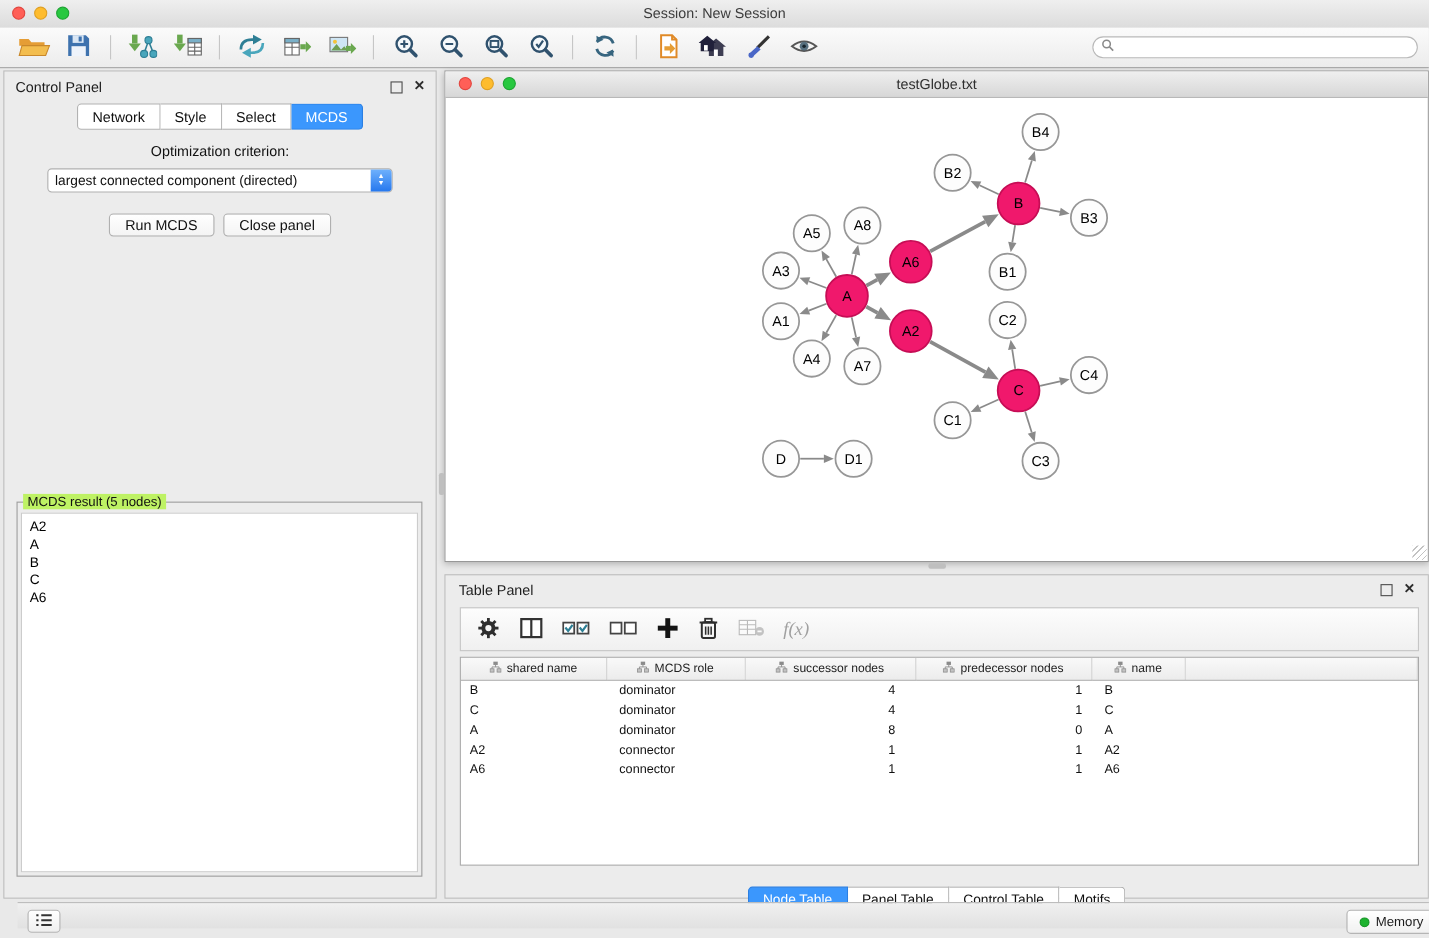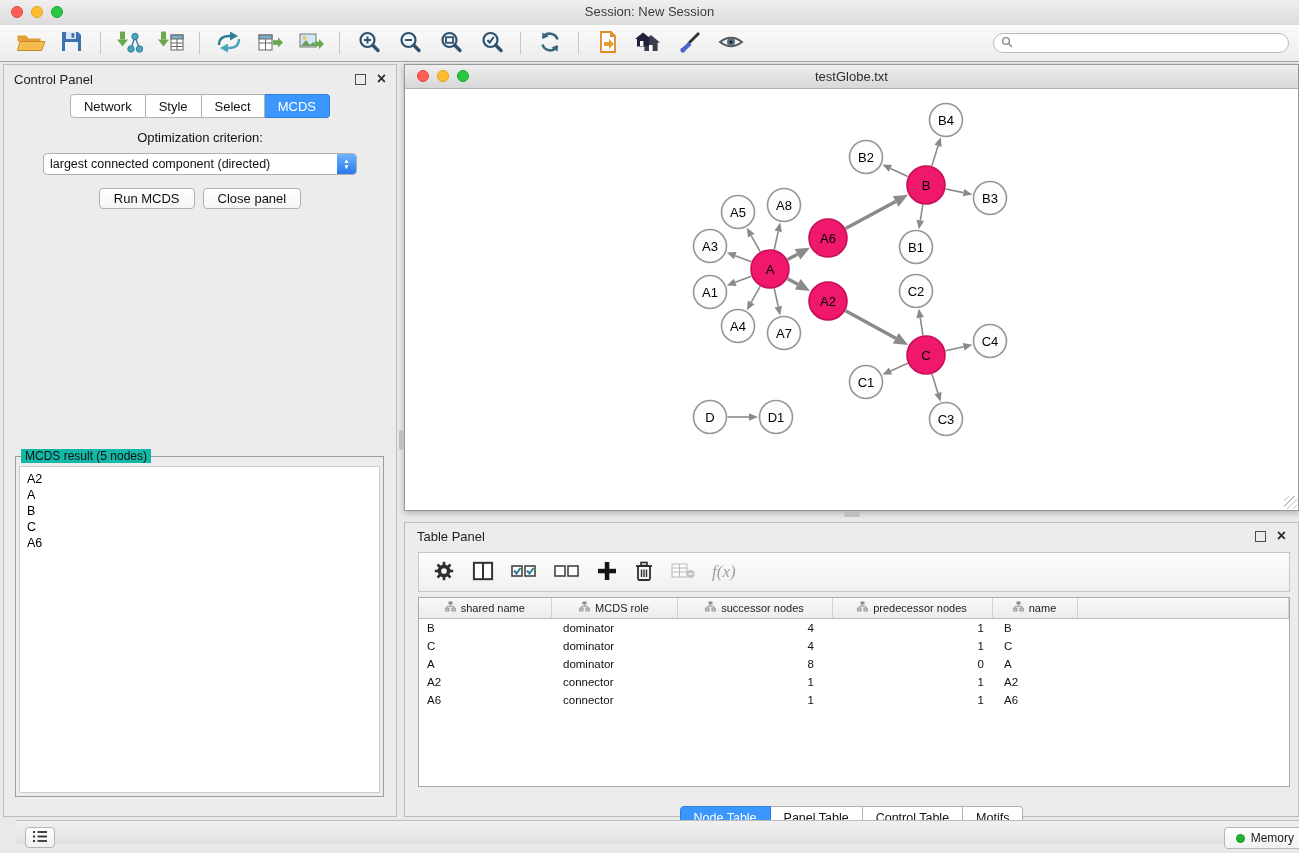--- a/index.html
+++ b/index.html
@@ -43,26 +43,26 @@
   .seg:first-child{border-left:1px solid #b2b2b2;border-radius:4px 0 0 4px}
   .seg:last-child{border-radius:0 4px 4px 0}
   .seg.active{background:var(--accent,#3b97fd);border-color:#2b7fe2;color:#fff}
   .opt-label{margin-top:12px;text-align:center;font-size:13px;color:#111}
   .dropdown{position:relative;margin:8px auto 0;width:314px;height:22px;box-sizing:border-box;
             background:#fff;border:1px solid #b0b0b0;border-radius:4px;display:flex;align-items:center;cursor:pointer}
   .dropdown .dd-text{flex:1;font-size:12.5px;color:#111;padding:0 6px;white-space:nowrap;overflow:hidden}
   .dd-stepper{width:19px;height:100%;border-radius:0 3px 3px 0;
               background:linear-gradient(#6fb1fc,#2678ee);display:flex;flex-direction:column;
               align-items:center;justify-content:center;color:#fff;font-size:6.5px;line-height:6px}
-  .btn-row{display:flex;justify-content:center;gap:8px;margin-top:13px}
+  .btn-row{display:flex;justify-content:center;gap:8px;margin-top:19px}
   .mac-btn{height:21px;padding:0 14px;font-size:13px;color:#111;font-family:inherit;
            background:linear-gradient(#ffffff,#f4f4f4);border:1px solid #b0b0b0;border-radius:4px;cursor:pointer}
   .result-box{position:absolute;left:11px;top:391px;width:369px;height:341px;box-sizing:border-box;
               border:1px solid #9d9d9d}
-  .result-legend{position:absolute;top:-8px;left:5px;background:#14b8a6;padding:0 4px;
+  .result-legend{position:absolute;top:-8px;left:5px;background:#bef264;padding:0 4px;
                  font-size:12px;color:#111}
   .result-inner{position:absolute;left:3px;top:9px;right:3px;bottom:3px;background:#fff;
                 border:1px solid #cccccc;padding:4px 7px;font-size:12.5px;line-height:16px;
                 color:#000;overflow:auto}
 
   
   .net-window{position:absolute;left:404px;top:64px;width:895px;height:447px;box-sizing:border-box;
               background:#fff;border:1px solid #979797;box-shadow:0 2px 6px rgba(0,0,0,.25)}
   .net-titlebar{position:absolute;left:0;top:0;right:0;height:23px;
                 background:linear-gradient(#efefef,#d7d7d7);border-bottom:1px solid #b1b1b1}

